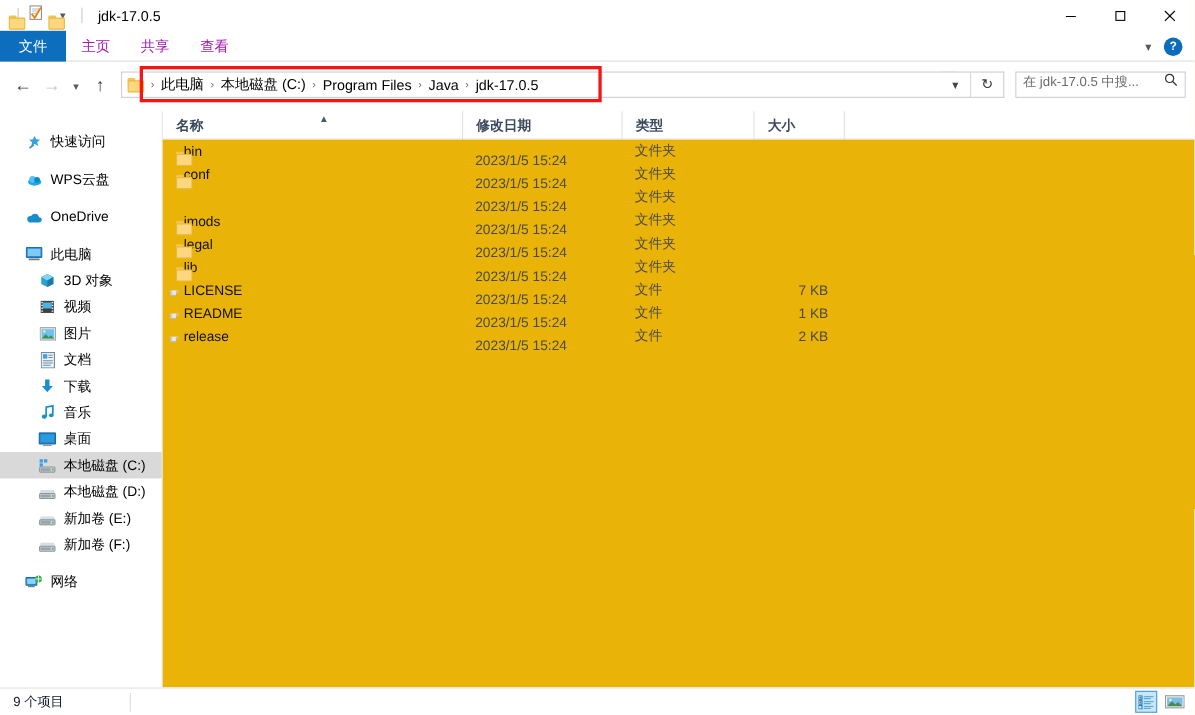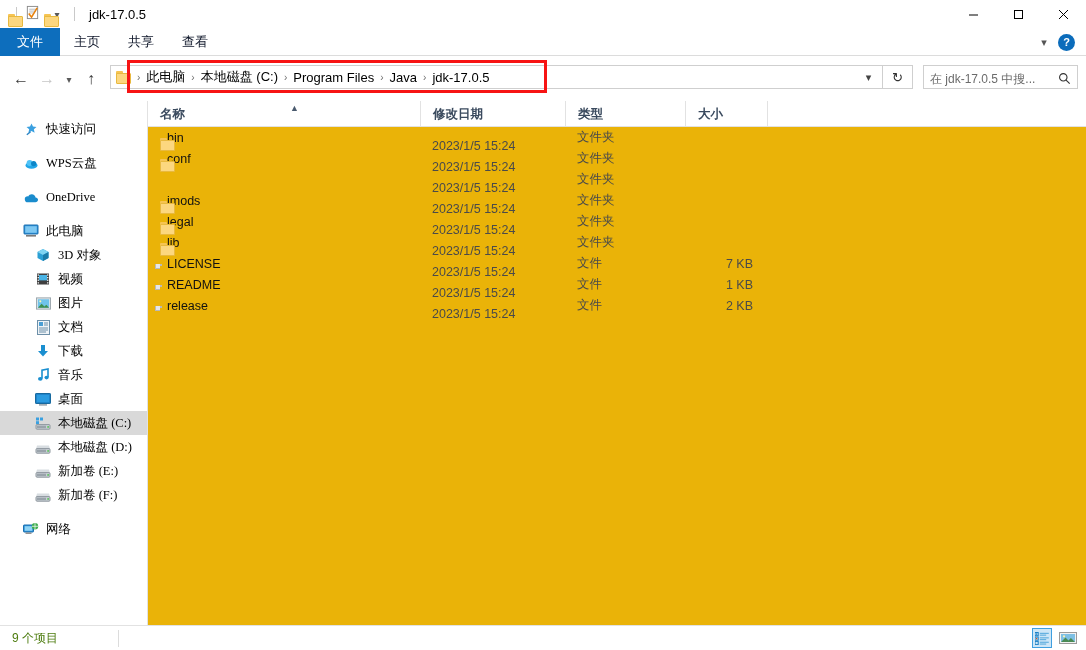--- a/index.html
+++ b/index.html
@@ -29,21 +29,21 @@
   }
 
   
   .ribbon {
     position:absolute; left:0; top:28px; width:1086px; height:28px;
     background:#ffffff; display:flex; align-items:stretch;
     border-bottom:1px solid #dcdcdc;
   }
   .tab {
     display:flex; align-items:center; justify-content:center;
-    font-size:13px; color:#0f172a; padding:0 14px; height:28px; white-space:nowrap;
+    font-size:13px; color:#a21caf; padding:0 14px; height:28px; white-space:nowrap;
   }
   .tab.file { background:#0d6ebd; color:#ffffff; padding:0 17px; }
   .ribbon-right { position:absolute; right:4px; top:0; height:28px; display:flex; align-items:center; gap:6px; }
   .chev-down { width:16px; height:16px; display:flex; align-items:center; justify-content:center; color:#555; font-size:11px; }
   .help-icon {
     width:17px; height:17px; border-radius:50%; background:#0b6cbb; color:#fff;
     font-size:11px; font-weight:bold; display:flex; align-items:center; justify-content:center;
     margin-right:7px;
   }
 
@@ -72,35 +72,35 @@
     display:flex; align-items:center; justify-content:center; color:#444; font-size:11px;
   }
   .refresh {
     position:absolute; left:883px; top:65px; width:30px; height:24px;
     border:1px solid #cfcfcf; border-left:none; background:#fff;
     display:flex; align-items:center; justify-content:center; color:#333; font-size:13px;
   }
   .searchbox {
     position:absolute; left:923px; top:65px; width:155px; height:24px;
     border:1px solid #cfcfcf; background:#fff;
-    display:flex; align-items:flex-end; padding:0 6px;
+    display:flex; align-items:flex-start; padding:0 6px;
   }
   .searchbox .ph { font-size:12px; color:#6b6b6b; flex:1; white-space:nowrap; overflow:hidden; }
   .searchbox .mag { color:#333; font-size:12px; }
 
   
   .redbox {
     position:absolute; left:127px; top:60px; width:420px; height:33px;
     border:3px solid #f71414; pointer-events:none; z-index:40;
   }
 
   
   .sidebar {
     position:absolute; left:0; top:101px; width:148px; height:524px;
-    background:#ffffff; border-right:1px solid #e2e2e2; padding-top:16px;font-family:Liberation Serif, serif;
+    background:#ffffff; border-right:1px solid #e2e2e2; padding-top:16px;
   }
   .navitem {
     display:flex; align-items:center; height:24px; font-size:12.5px; color:#000;
     padding-left:22px; white-space:nowrap;
   }
   .navitem.indent1 { padding-left:34px; }
   .navitem.selected { background:#d9d9d9; }
   .navitem .ico { width:18px; height:16px; margin-right:6px; display:flex; align-items:center; justify-content:center; flex-shrink:0; }
   .navgap { height:10px; }
 
@@ -128,21 +128,21 @@
   .cell-date { position:absolute; left:272px; width:145px; color:#4a4a4a; padding-left:12px;margin-top:16px; }
   .cell-type { position:absolute; left:417px; width:120px; color:#4a4a4a; padding-left:12px; }
   .cell-size { position:absolute; left:537px; width:82px; color:#4a4a4a; text-align:right; padding-right:14px; }
 
   
   .statusbar {
     position:absolute; left:0; bottom:0; width:1086px; height:25px;
     border-top:1px solid #e2e2e2; background:#ffffff;
     display:flex; align-items:center;
   }
-  .status-text { font-size:12px; color:#4d7c0f; padding-left:12px; }
+  .status-text { font-size:12px; color:#0f172a; padding-left:12px; }
   .status-div { position:absolute; left:118px; top:4px; width:1px; height:17px; background:#dcdcdc; }
   .viewbtns { position:absolute; right:8px; top:2px; display:flex; gap:6px; align-items:center; }
   .viewbtn { width:20px; height:20px; display:flex; align-items:center; justify-content:center; }
   .viewbtn.active { background:#cde6f7; border:1px solid #3f9fe0; }
 
   
   .folder-ico { position:relative; width:16px; height:13px; }
   .folder-ico .tab-t {
     position:absolute; left:0; top:0; width:7px; height:3px;
     background:#f6c453; border-radius:1px 1px 0 0;

